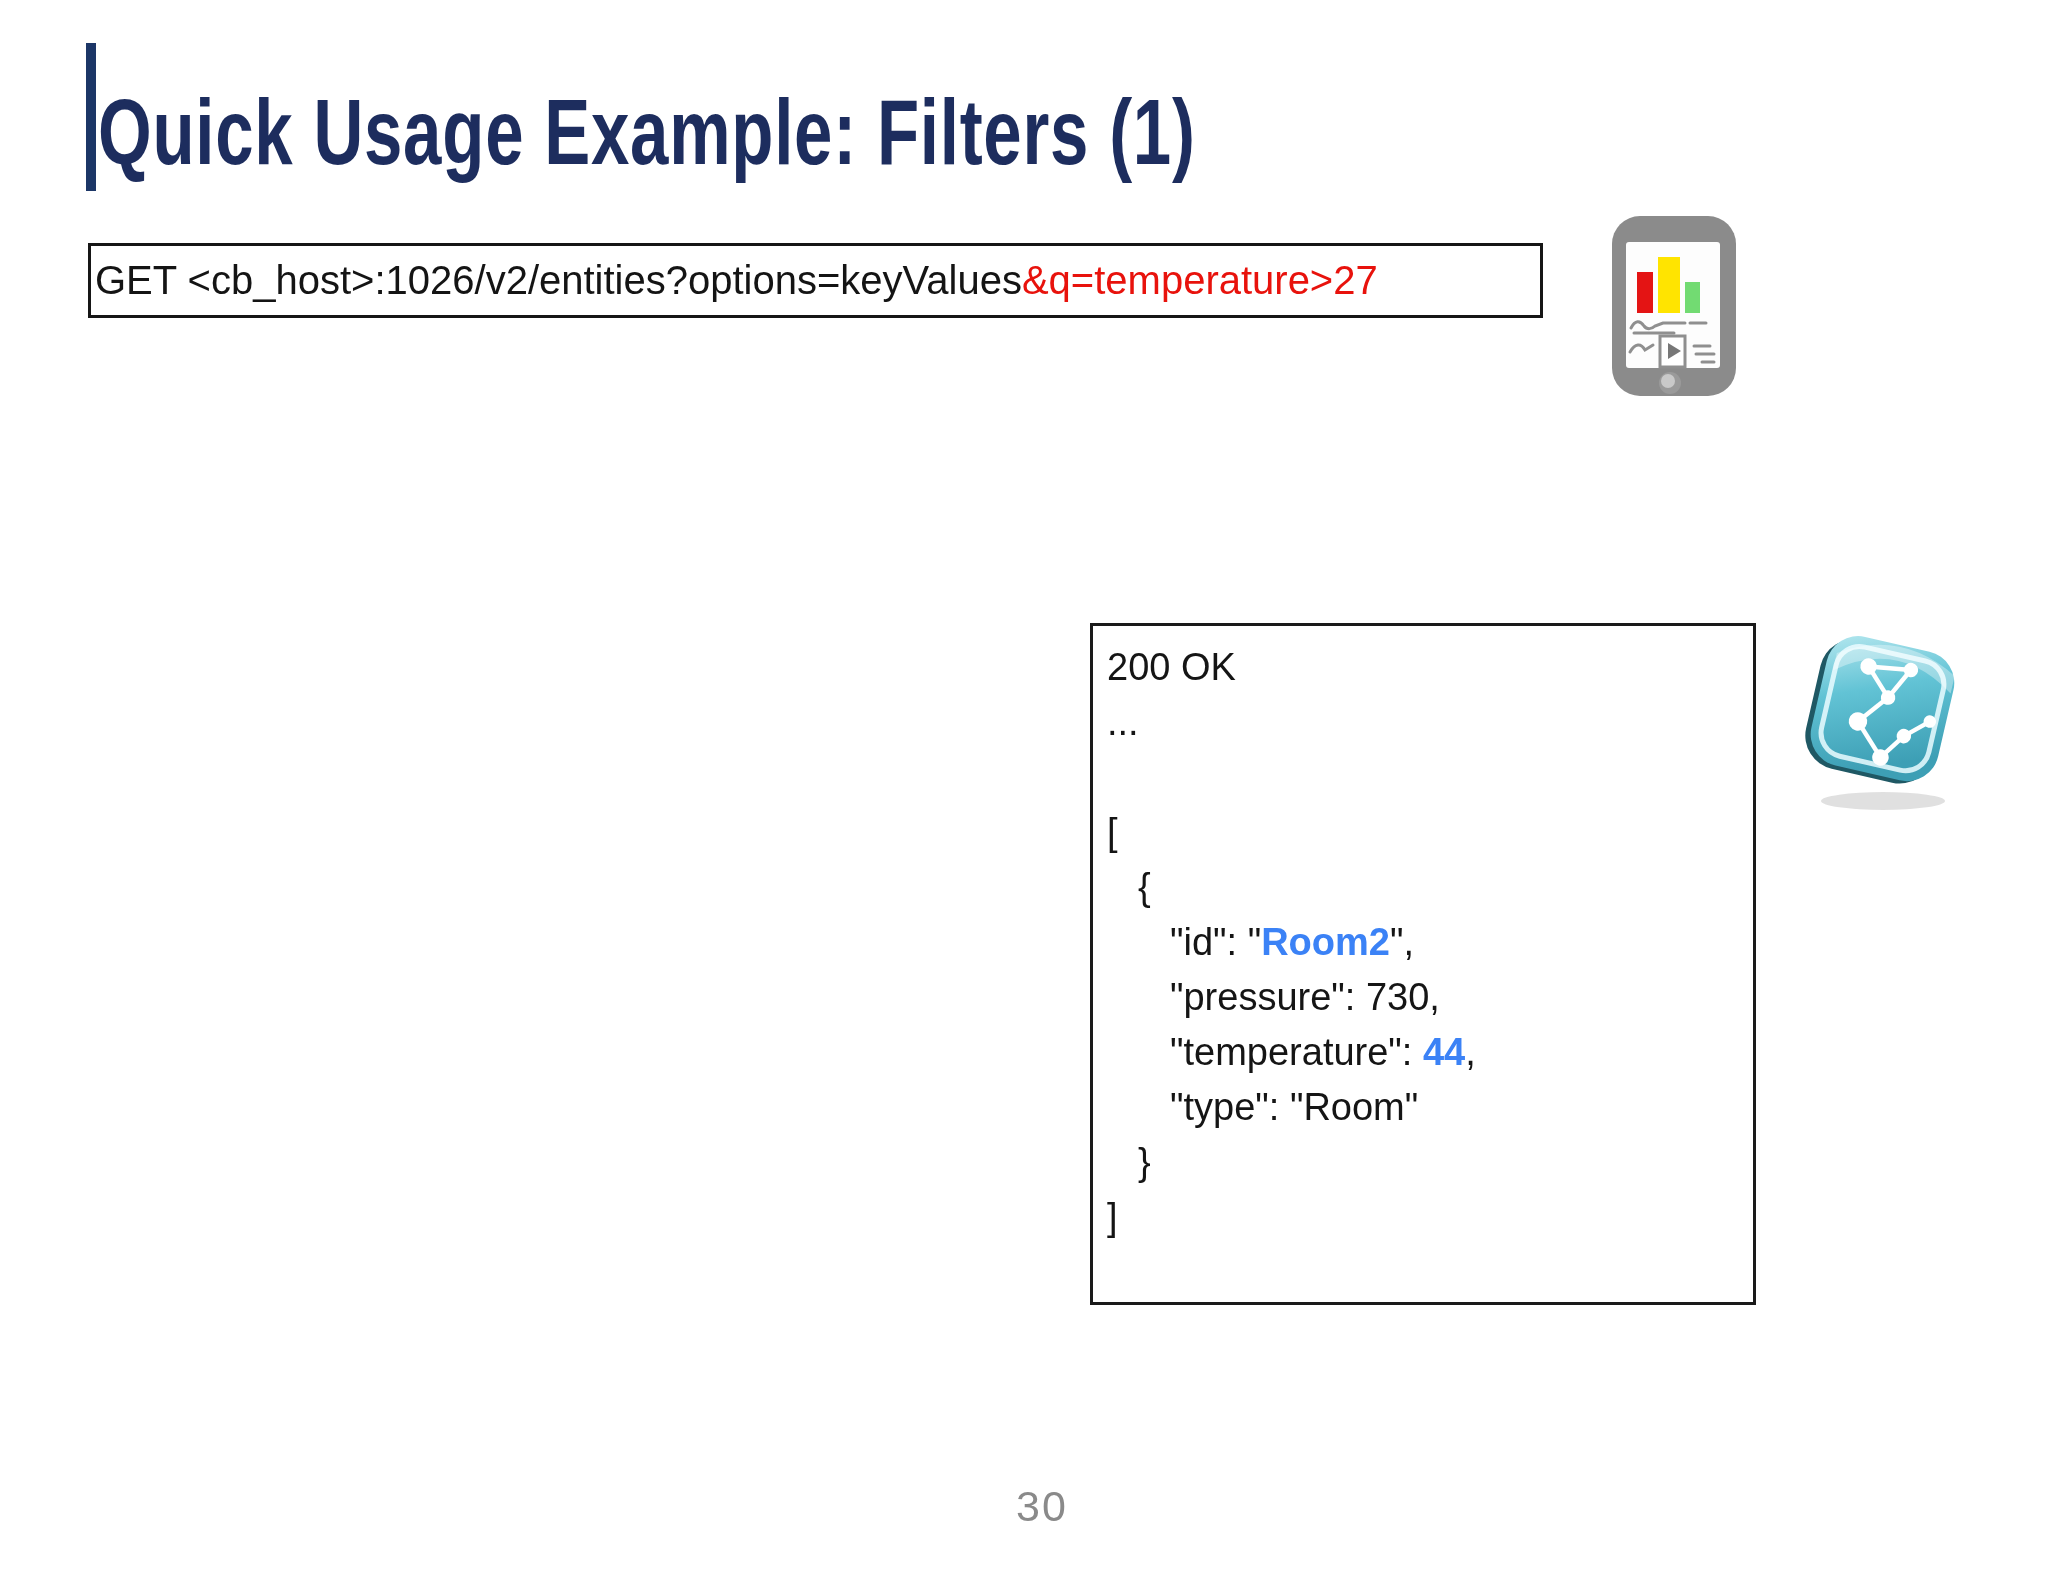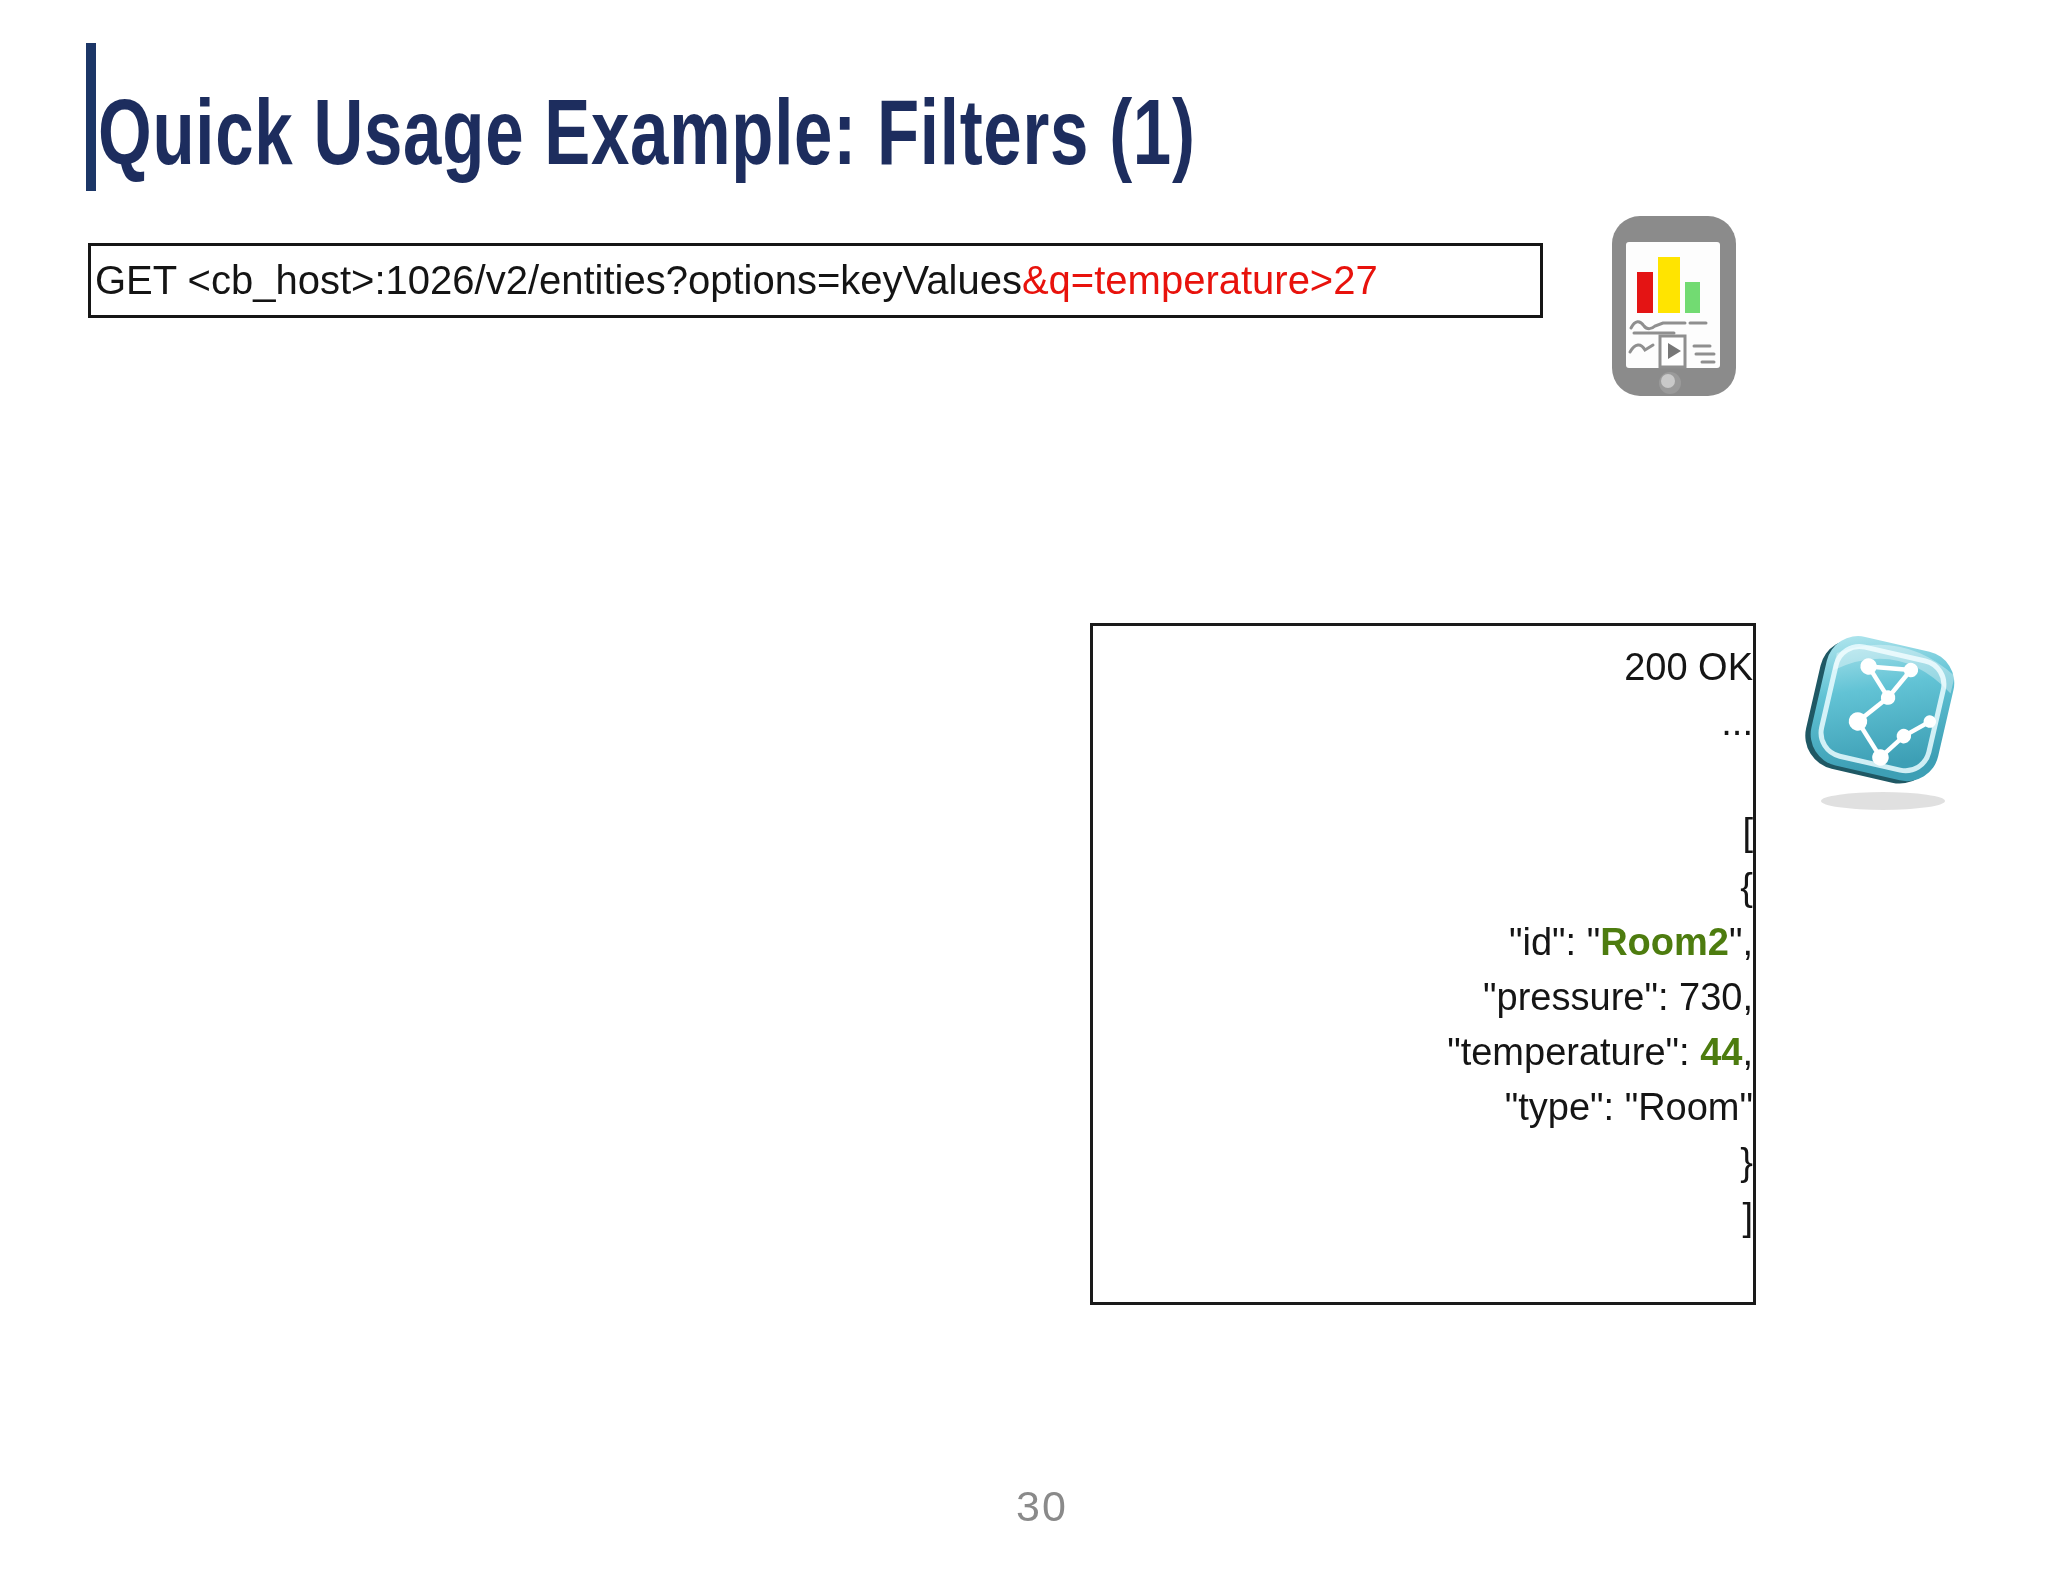--- a/index.html
+++ b/index.html
@@ -23,24 +23,24 @@
     border:3px solid #161616;box-sizing:border-box;background:#fff;
     display:flex;align-items:center;padding-left:4px;white-space:nowrap;
     font-size:40px;color:#141414;
   }
   .request-filter{color:#e8120c;font-weight:400;}
   .response-box{
     position:absolute;left:1072px;top:623px;width:666px;height:682px;
     border:3px solid #1a1a1a;box-sizing:border-box;background:#fff;
     padding-top:14px;padding-left:14px;font-size:38px;color:#151515;
   }
-  .code-line{height:55px;line-height:55px;white-space:pre;text-align:right;}
+  .code-line{height:55px;line-height:55px;white-space:pre;}
   .code-line.l1{margin-left:31px;}
   .code-line.l2{margin-left:63px;}
-  .code-red{color:#4d7c0f;font-weight:700;}
+  .code-red{color:#3b82f6;font-weight:700;}
   .phone-icon{position:absolute;left:1592px;top:212px;}
   .broker-icon{position:absolute;left:1780px;top:618px;}
   .page-number{
     position:absolute;left:0;top:1482px;width:2048px;text-align:center;
     font-size:43px;color:#8a8a8a;letter-spacing:2px;
   }
   .fiware-logo{position:absolute;left:1649px;top:1445px;width:390px;height:100px;}
   .fiware-emblem{position:absolute;left:0;top:6px;}
   .fiware-word{
     position:absolute;left:114px;top:3px;color:#24437f;font-size:86px;

